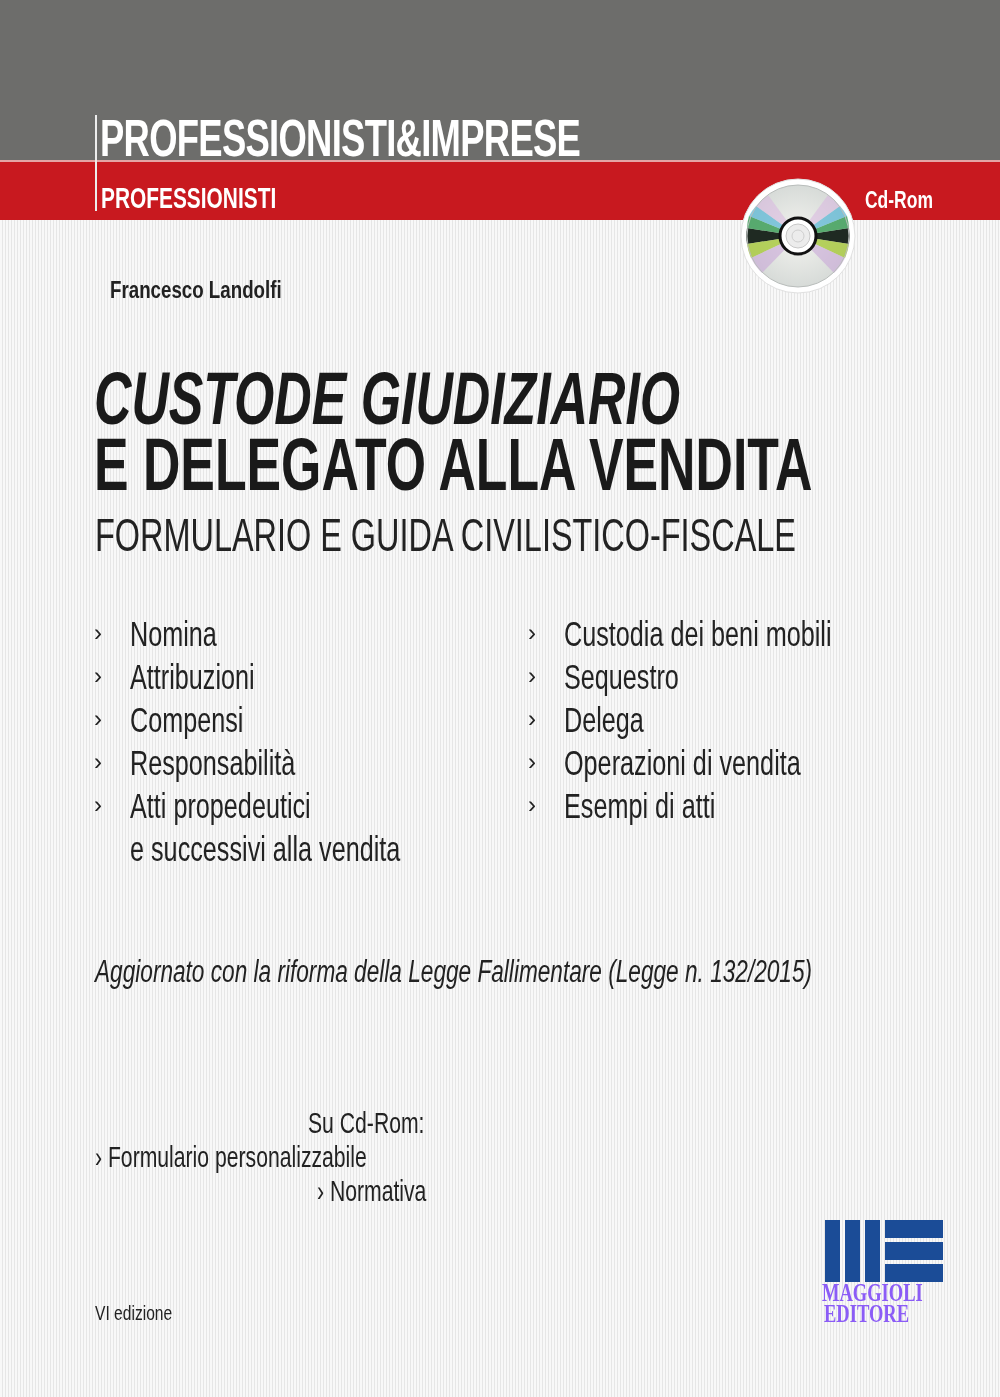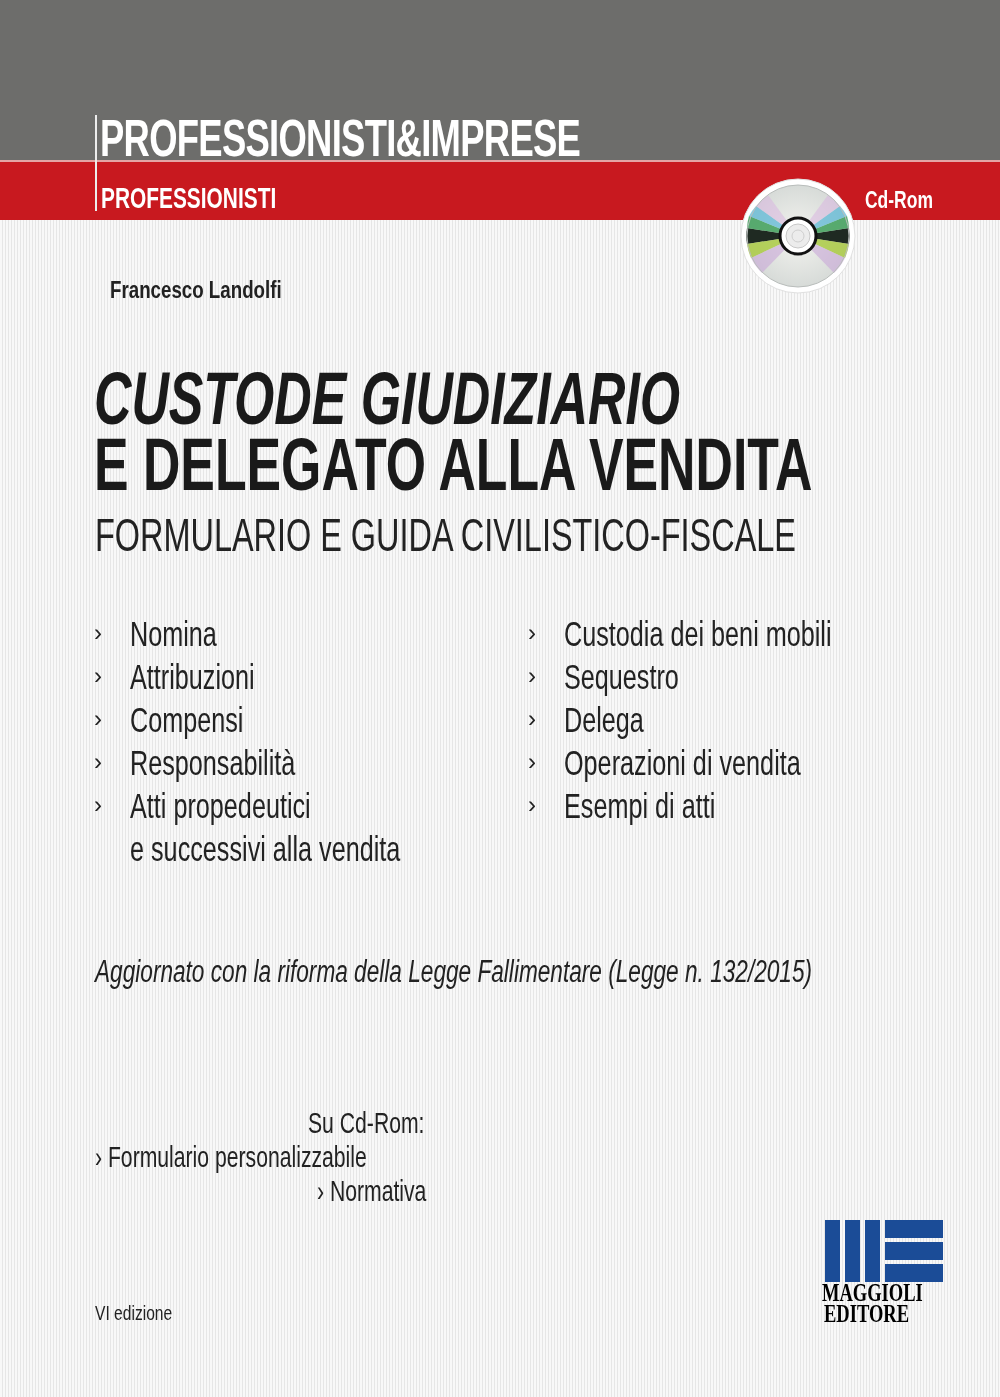--- a/index.html
+++ b/index.html
@@ -50,21 +50,21 @@
 
   #cd-block { left:95px; top:1106px; }
   #cd-block div { font-size:29px; line-height:34px; color:#222; white-space:nowrap; height:34px;text-align:right; }
   #cd-block .cond { transform:scaleX(0.73); }
 
   #edition { left:95px; top:1302px; font-size:20px; line-height:22px; color:#222;text-align:right; }
   #edition .cond { transform:scaleX(0.78); }
 
   #publisher-logo { left:822px; top:1218px; width:125px; height:110px; }
   .logo-bar { position:absolute; background:#1b4c97; }
-  #pub-name { position:absolute; left:0; top:64px; width:125px; font-family:"Liberation Serif", serif; font-weight:bold; font-size:25px; line-height:21px; color:#000000; }
+  #pub-name { position:absolute; left:0; top:64px; width:125px; font-family:"Liberation Serif", serif; font-weight:bold; font-size:25px; line-height:21px; color:#8b5cf6; }
   #pub-name .cond { transform:scaleX(0.74); }
 </style>
 </head>
 <body>
 
 <div class="abs" id="gray-band"></div>
 <div class="abs" id="band-line"></div>
 <div class="abs" id="red-band"></div>
 <div class="abs" id="vrule"></div>
 

